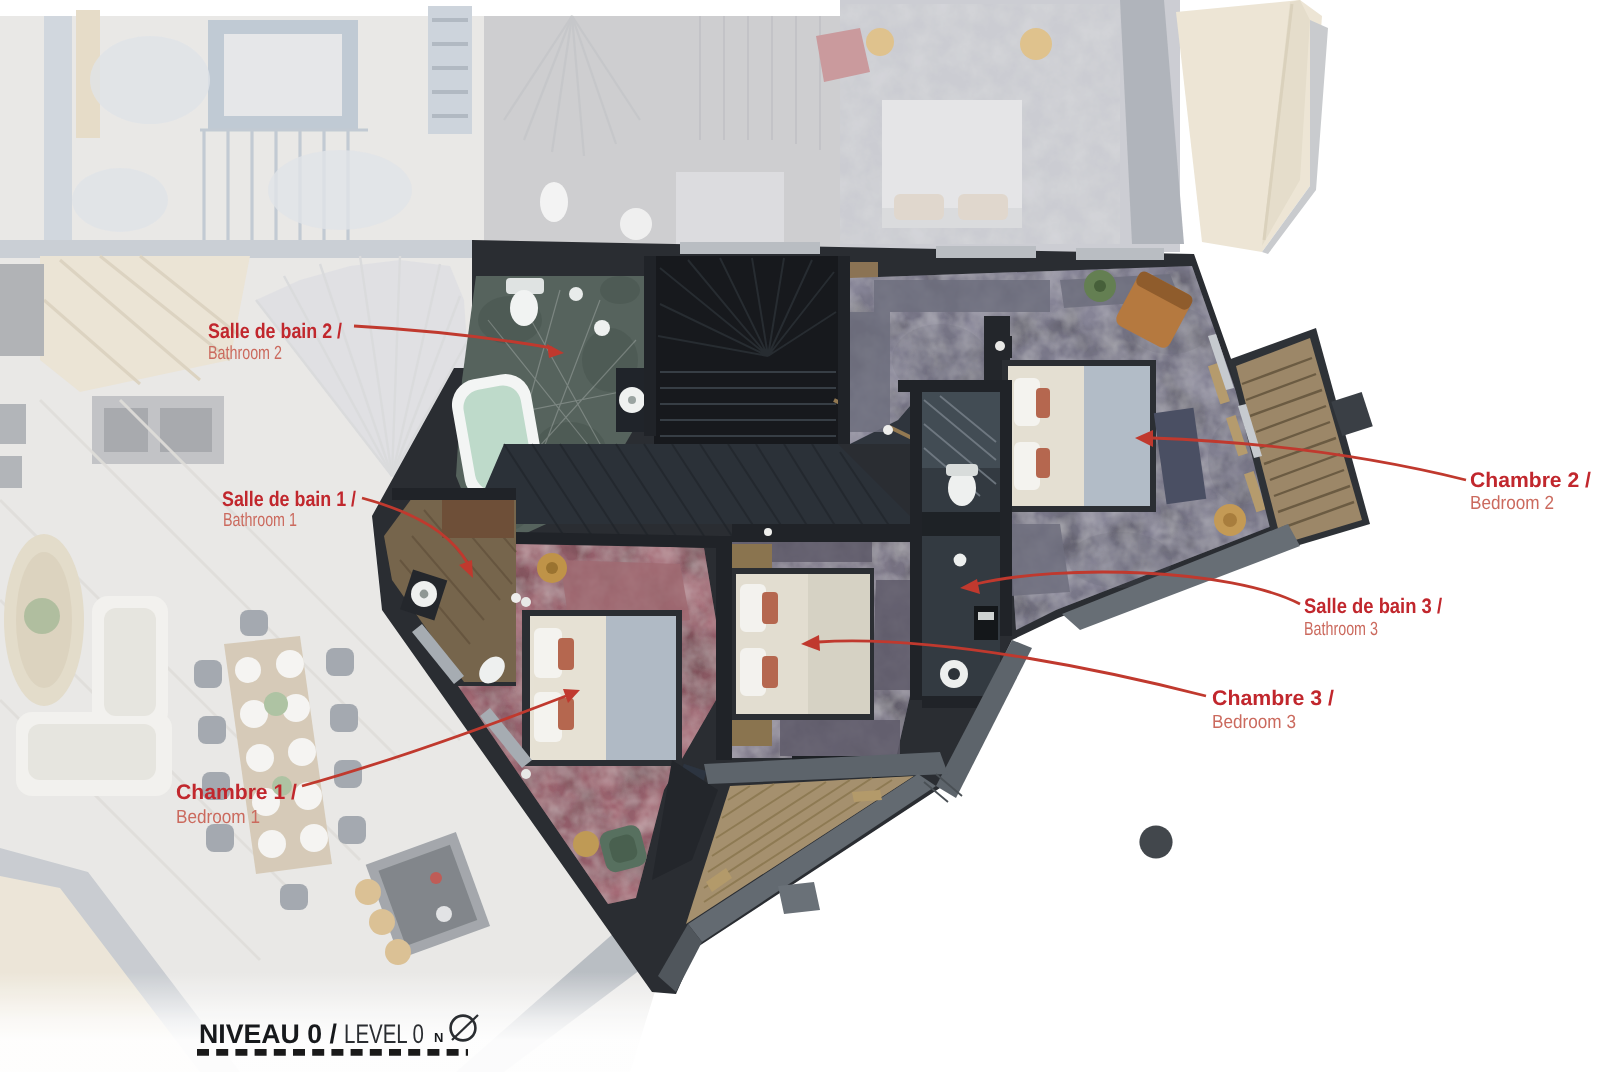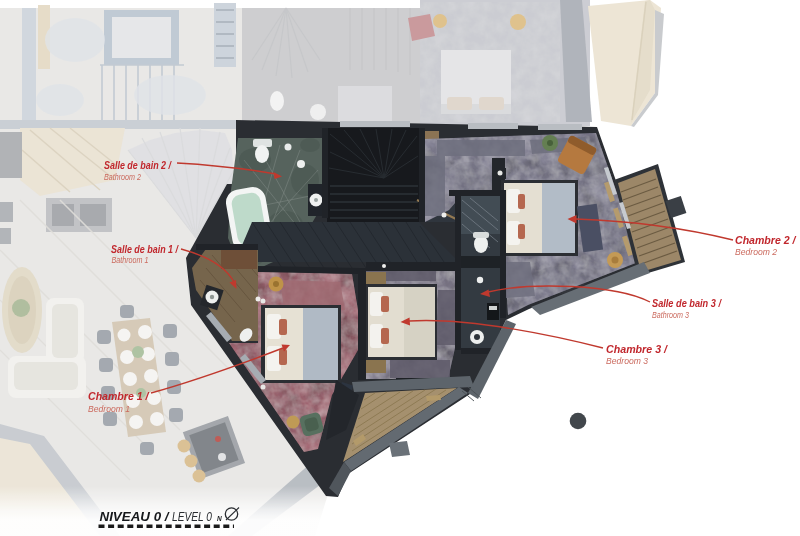--- a/index.html
+++ b/index.html
@@ -1,16 +1,16 @@
 <!DOCTYPE html>
 <html><head>
 <meta charset="utf-8">
 <style>
   html,body{margin:0;padding:0;background:#fff;}
-  .page{position:relative;width:800px;height:536px;overflow:hidden;font-family:"Liberation Sans",sans-serif;font-style:italic;}
+  .page{position:relative;width:800px;height:536px;overflow:hidden;font-family:"Liberation Sans",sans-serif;}
   svg{display:block;}
 </style>
 </head>
 <body>
 <div class="page">
 <svg width="800" height="536" viewBox="0 0 800 536">
 <defs>
   <filter id="mottle" x="-10%" y="-10%" width="120%" height="120%">
     <feTurbulence type="fractalNoise" baseFrequency="0.05" numOctaves="4" seed="7" result="n"></feTurbulence>
     <feColorMatrix in="n" type="matrix" values="0 0 0 0 0  0 0 0 0 0  0 0 0 0 0  1.1 1.1 1.1 0 -1.25" result="na"></feColorMatrix>

